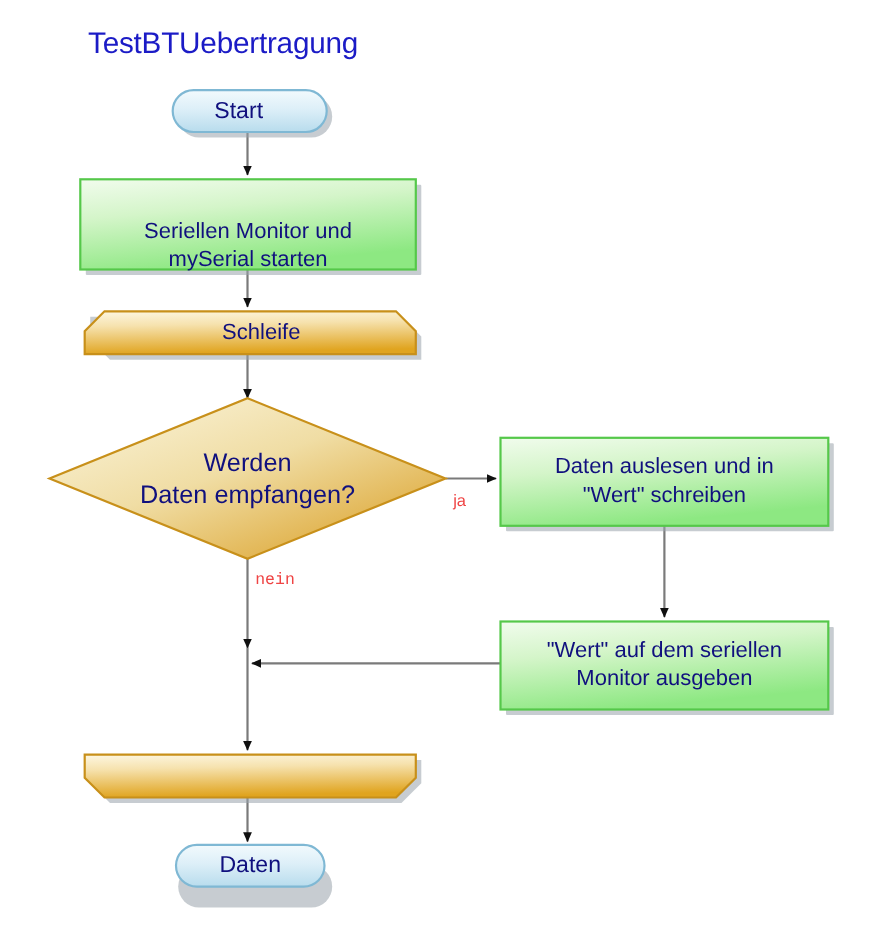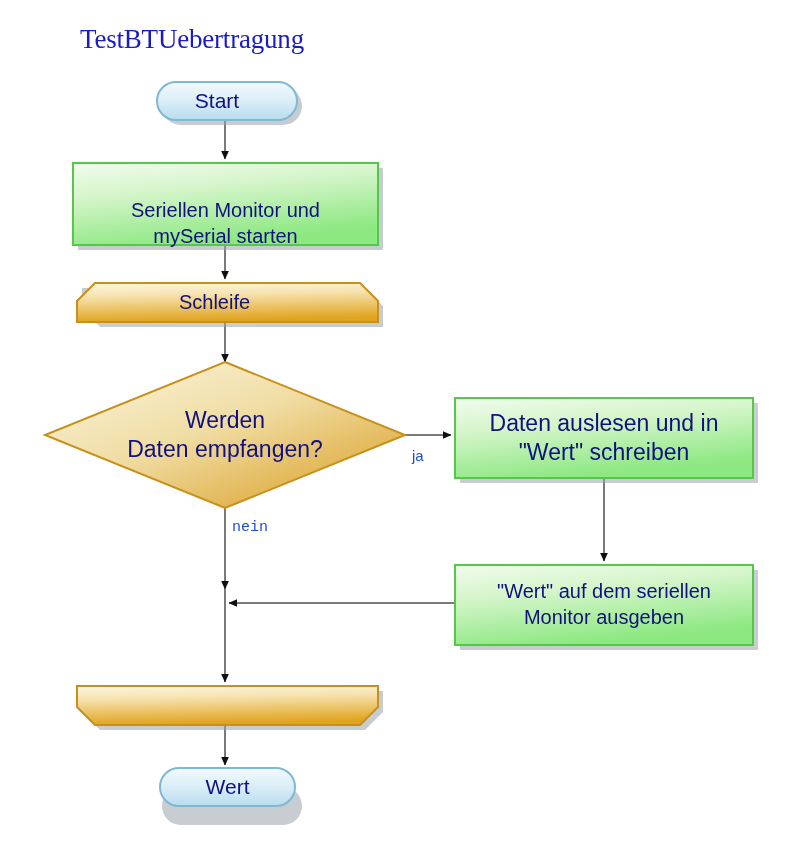--- a/index.html
+++ b/index.html
@@ -20,49 +20,49 @@
     left: 0; top: 0;
     width: 800px;
     height: 847px;
   }
   .diagram-title {
     position: absolute;
     left: 80px;
     top: 24px;
     font-size: 27px;
     color: #1b1bc6;
-    font-family: Liberation Serif, serif;
+    font-family: Liberation Sans, sans-serif;
     white-space: nowrap;
     letter-spacing: -0.2px;
   }
   .node-label {
     position: absolute;
     color: #10107e;
     font-family: "Liberation Sans", sans-serif;
     text-align: center;
     line-height: 1.28;
     white-space: pre-line;
     pointer-events: none;
     display: flex;
     align-items: center;
     justify-content: center;
   }
   .edge-label {
     position: absolute;
     font-size: 15px;
-    color: #1d4ed8;
+    color: #ef4444;
     font-family: "Liberation Sans", sans-serif;
     white-space: nowrap;
   }
   .lbl-start   { left:157px; top:82px;  width:120px; height:38px; font-size:21px; }
   .lbl-ende    { left:160px; top:768px; width:135px; height:38px; font-size:21px; }
   .lbl-proc1   { left:73px;  top:163px; width:305px; height:82px; font-size:20px;margin-top:20px; }
-  .lbl-loop1   { left:64px;  top:283px; width:301px; height:40px; font-size:20px; }
+  .lbl-loop1   { left:87px;  top:283px; width:301px; height:40px; font-size:20px; }
   .lbl-decision{ left:85px;  top:390px; width:280px; height:90px; font-size:23px; }
-  .lbl-proc2   { left:455px; top:398px; width:298px; height:80px; font-size:23px; }
+  .lbl-proc2   { left:455px; top:398px; width:298px; height:80px; font-size:20px; }
   .lbl-proc3   { left:455px; top:565px; width:298px; height:80px; font-size:20px; }
 </style>
 </head>
 <body>
 
 <svg id="canvas" width="800" height="847" viewBox="0 0 800 847" xmlns="http://www.w3.org/2000/svg">
   <defs>
     <linearGradient id="gradTerm" x1="0" y1="0" x2="0" y2="1">
       <stop offset="0%" stop-color="#f2fafd"></stop>
       <stop offset="45%" stop-color="#ddeff8"></stop>
@@ -154,17 +154,17 @@
 
 <div class="node-label lbl-decision">Werden
 Daten empfangen?</div>
 
 <div class="node-label lbl-proc2">Daten auslesen und in
 "Wert" schreiben</div>
 
 <div class="node-label lbl-proc3">"Wert" auf dem seriellen
 Monitor ausgeben</div>
 
-<div class="node-label lbl-ende">Wert</div>
+<div class="node-label lbl-ende">Daten</div>
 
 <div class="edge-label" style="left:412px; top:447px;">ja</div>
 
 <div class="edge-label" style="left:232px; top:519px;font-family:Liberation Mono, monospace;">nein</div>
 
 </body></html>

